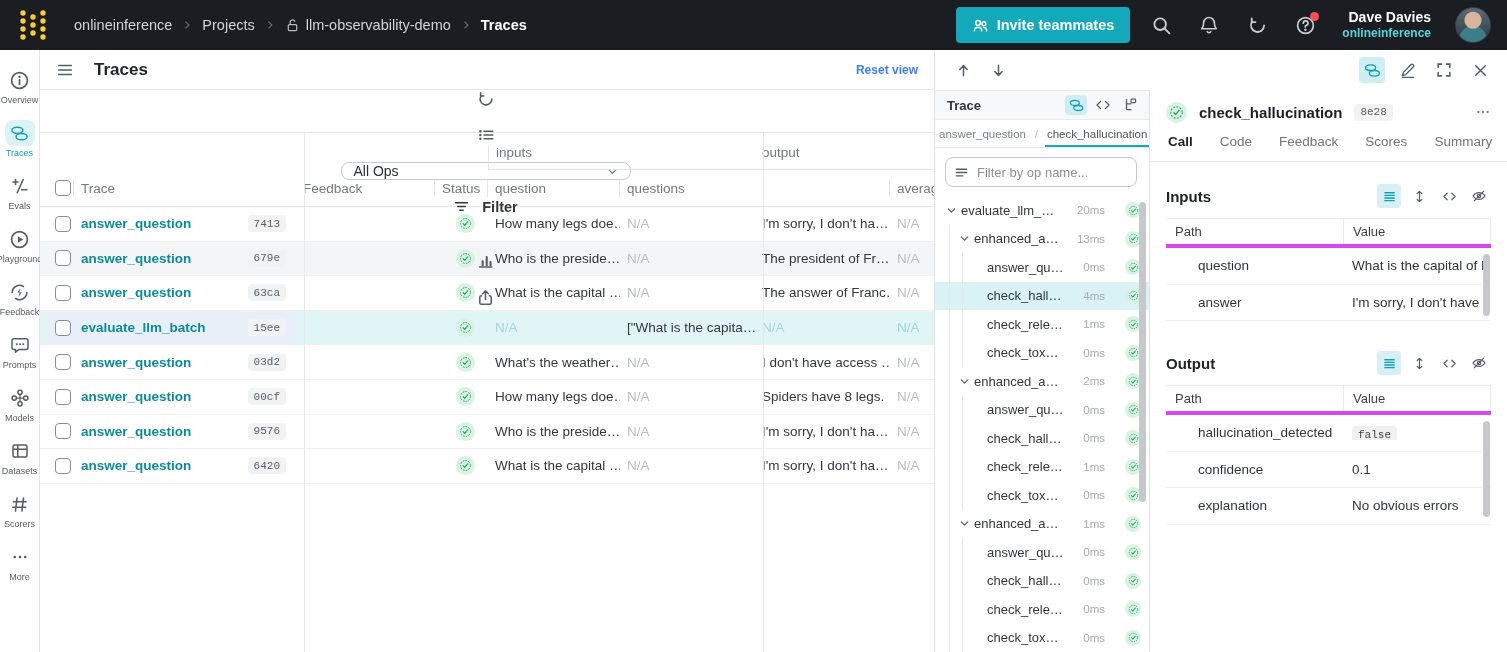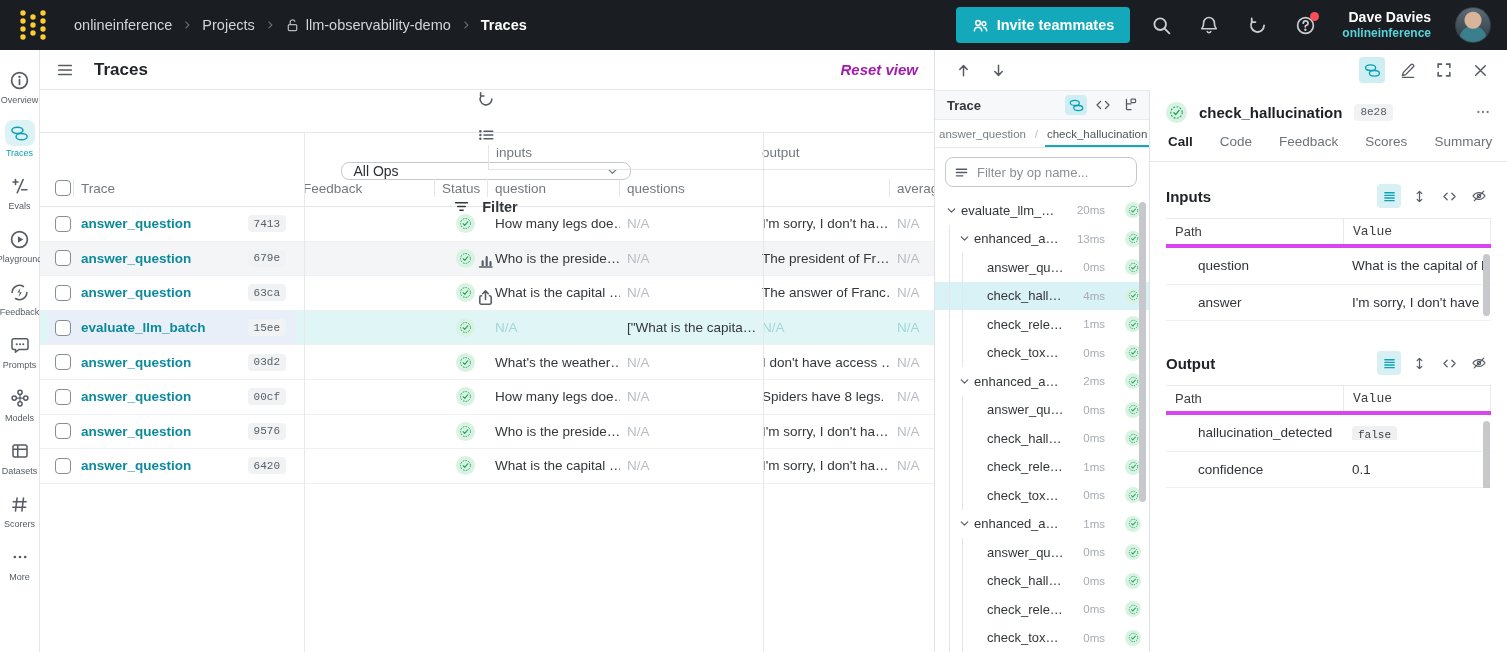--- a/index.html
+++ b/index.html
@@ -44,21 +44,21 @@
   .navitem { display:flex; flex-direction:column; align-items:center; gap:2px; width:40px; padding:5px 0; cursor:pointer; }
   .nav-iconwrap { width:30px; height:26px; display:flex; align-items:center; justify-content:center; border-radius:8px; color:#565c66; }
   .navitem.active .nav-iconwrap { background:#dcf2f5; color:#0ca1b4; }
   .navlabel { font-size:9px; color:#565c66; }
   .navitem.active .navlabel { color:#0ca1b4; }
 
   
   .main { width:895px; flex:none; border-right:1px solid #dfe1e4; position:relative; background:#fff; }
   .main-head { height:40px; border-bottom:1px solid #e4e6e9; display:flex; align-items:center; padding:0 16px; }
   .page-title { font-size:17px; font-weight:700; color:#21242a; margin-left:20px; }
-  .reset-view { margin-left:auto; font-size:15px; font-weight:600; color:#a21caf; cursor:pointer;font-style:italic; }
+  .reset-view { margin-left:auto; font-size:12px; font-weight:600; color:#3b82f6; cursor:pointer; }
   .toolbar { height:43px; border-bottom:1px solid #e4e6e9; display:flex; align-items:center; padding:0 19px 0 16px; gap:18px;flex-direction:column; }
   .ops-select { width:290px; height:32px; border:1px solid #c5c9ce; border-radius:8px; display:flex;
     align-items:center; padding:0 10px 0 12px; font-size:14px; color:#2b2f34; cursor:pointer; }
   .ops-select .chev { margin-left:auto; color:#767d87; }
   .filter-btn { display:flex; align-items:center; gap:12px; font-size:14.5px; font-weight:600; color:#33373d; cursor:pointer; }
   .tb-spacer { flex:1; }
   .tbico { cursor:pointer; }
 
   .tg { display:grid; grid-template-columns:26px 222px 139px 53px 132px 135px 135px 1fr; padding-left:8px; }
   .grouprow { height:37px; align-items:end; }
@@ -137,21 +137,21 @@
   .callbody { padding:22px 16px 0 16px; overflow:hidden; }
   .sectionhead { display:flex; align-items:center; }
   .sectiontitle { font-size:15px; font-weight:700; color:#21242a; }
   .secicons { margin-left:auto; display:flex; gap:6px; }
   .sec-btn { width:24px; height:24px; border-radius:4px; display:flex; align-items:center; justify-content:center; color:#565c66; cursor:pointer; }
   .sec-btn.sel { background:#d6f0f4; color:#0ca1b4; }
   .kvwrap { position:relative; margin-top:10px; }
   .kvhead { display:grid; grid-template-columns:177px 1fr; border-top:1px solid #e8eaec; border-bottom:4px solid #d946ef;
     font-size:13px; color:#404040; height:30px; align-items:center; }
   .kvhead .kh { padding-left:9px; }
-  .kvhead .kh.val { border-left:1px solid #e8eaec; border-right:1px solid #e8eaec; height:100%; display:flex; align-items:center;font-family:Liberation Mono, monospace; }
+  .kvhead .kh.val { border-left:1px solid #e8eaec; border-right:1px solid #e8eaec; height:100%; display:flex; align-items:center; }
   .kvrow { display:grid; grid-template-columns:177px 1fr; height:36.5px; align-items:center; border-bottom:1px solid #eef0f2; font-size:13.5px; }
   .kpath { padding-left:32px; color:#30343a; overflow:hidden; white-space:nowrap; }
   .kval { padding-left:9px; color:#30343a; overflow:hidden; white-space:nowrap; padding-right:14px; }
   .kval .vbadge { font-family:"Liberation Mono","DejaVu Sans Mono",monospace; font-size:11px; color:#3c434a;
     background:#eef0f1; border-radius:4px; padding:2.5px 6px; }
   .kvscroll { position:absolute; right:1px; width:7px; border-radius:4px; background:#c6c8cc; }
   .outsection { margin-top:30px; }
 </style>
 </head>
 <body>
@@ -1078,20 +1078,24 @@
                   <div class="kvrow">
                     <span class="kpath">hallucination_detected</span>
                     <span class="kval"><span class="vbadge">false</span></span>
                   </div>
 
                   <div class="kvrow">
                     <span class="kpath">confidence</span>
                     <span class="kval"><span>0.1</span></span>
                   </div>
 
+                  <div class="kvrow">
+                    <span class="kpath">explanation</span>
+                    <span class="kval"><span>No obvious errors</span></span>
+                  </div>
                 </div>
               <div class="kvscroll" style="top:36px;height:96px"></div>
             </div>
           </div>
         </div>
       </div>
     </div>
   </div>
 </div>
 

